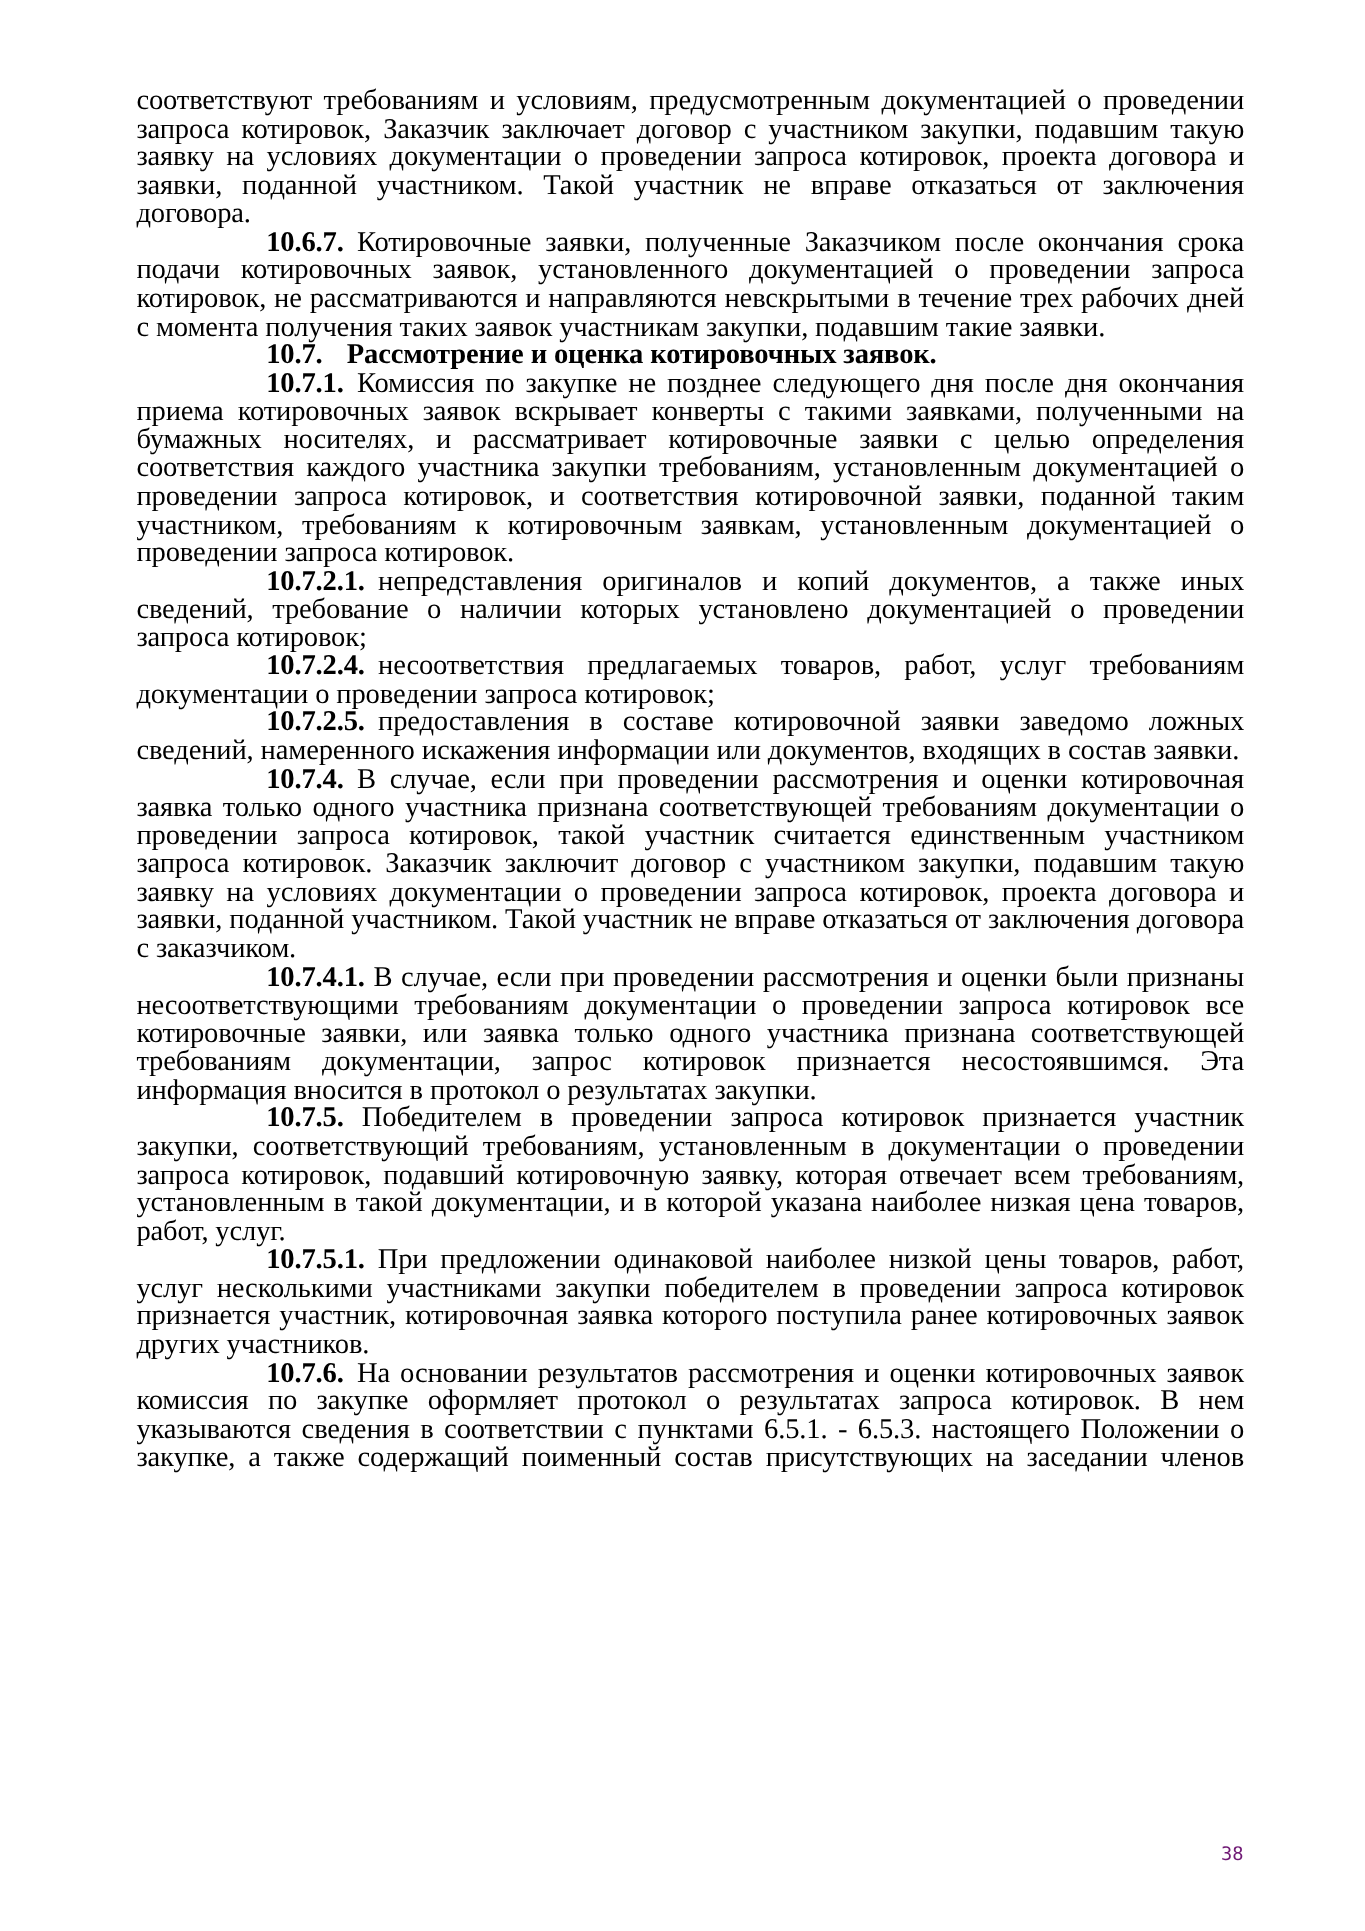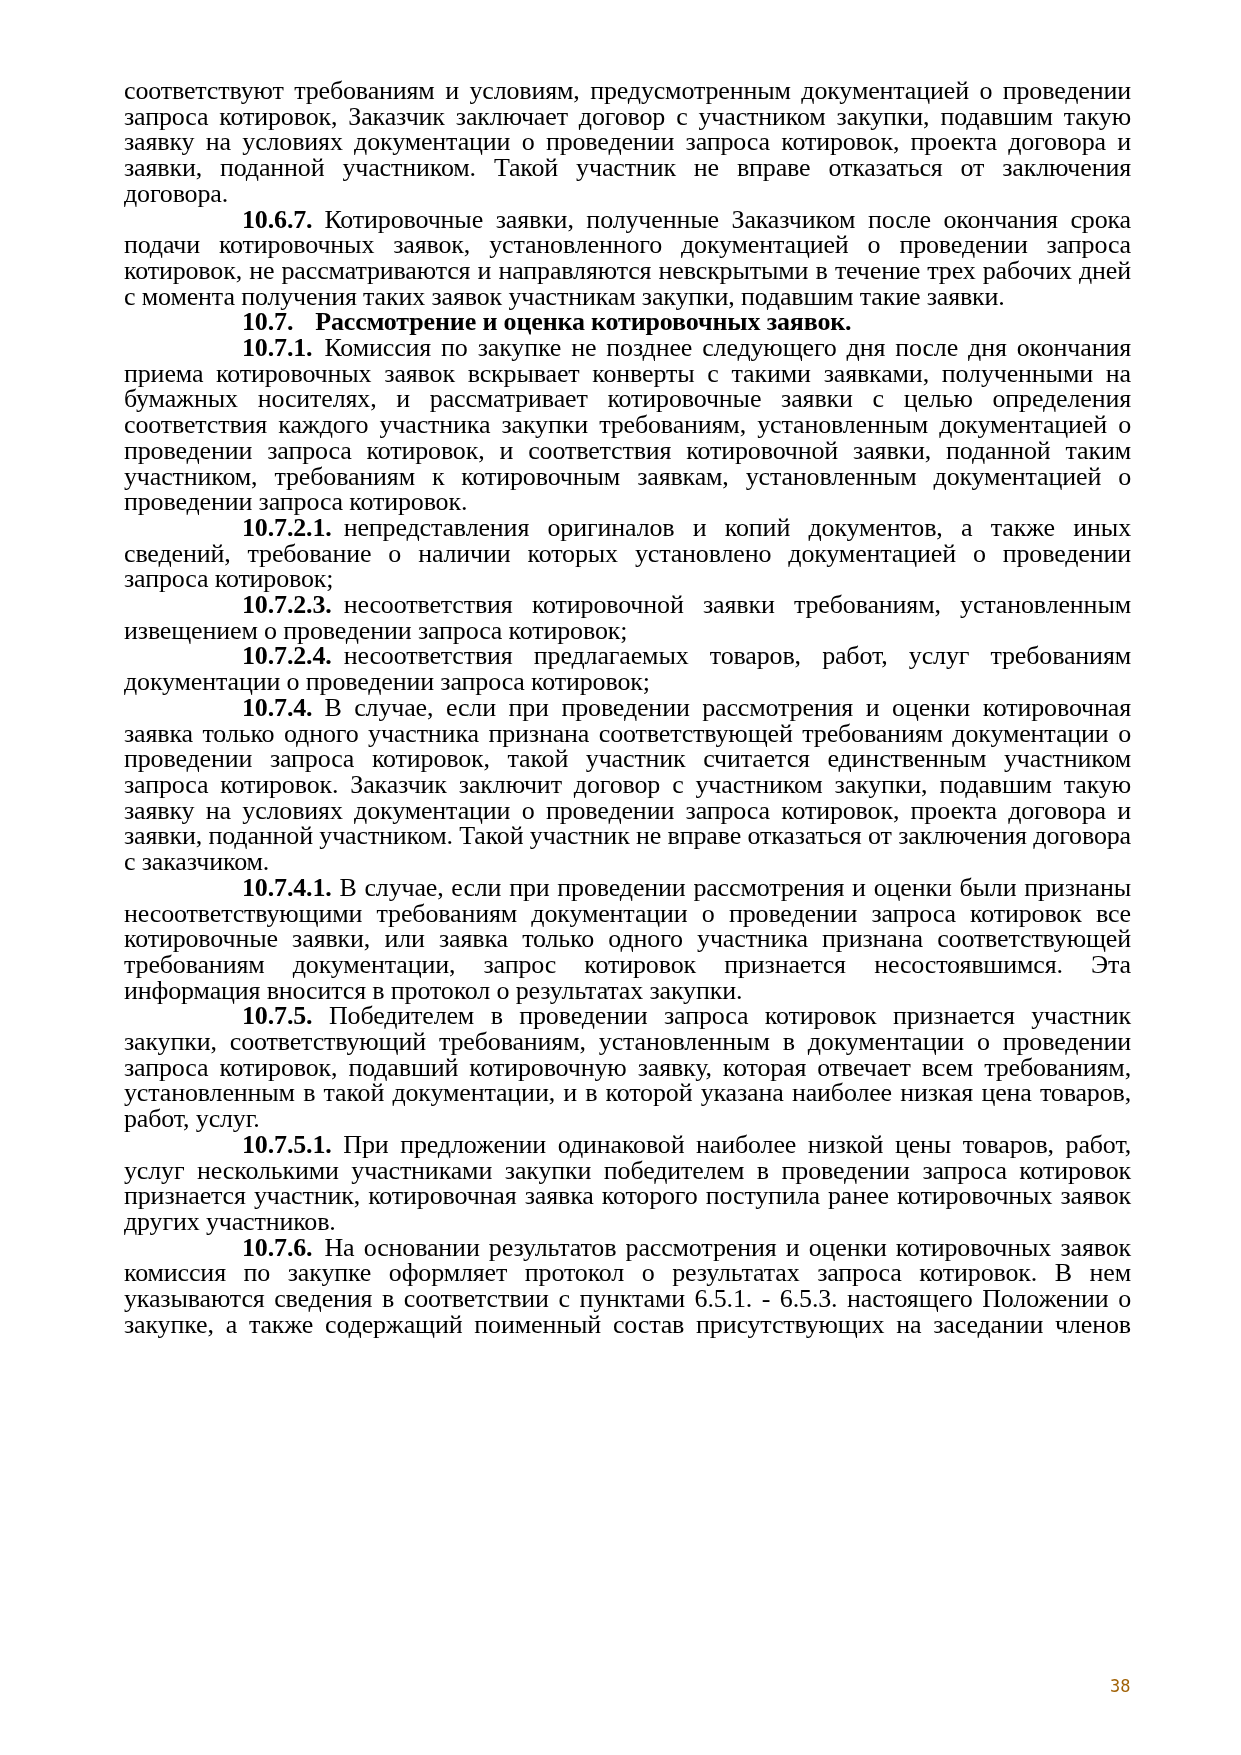--- a/index.html
+++ b/index.html
@@ -39,21 +39,21 @@
   .gap-lg { display: inline-block; width: 66px; }
   .heading .title {
     font-weight: bold;
   }
   .page-number {
     position: absolute;
     left: 1110px;
     top: 1676px;
     font-family: "DejaVu Sans Mono", "Liberation Mono", monospace;
     font-size: 17px;
-    color: #a16207;
+    color: #701a75;
     text-align: right;
   }
 </style>
 </head>
 <body>
 
 <div class="page">
 
   <p class="para" style="text-indent:0">
     <span>соответствуют требованиям и условиям, предусмотренным документацией о проведении запроса котировок, Заказчик заключает договор с участником закупки, подавшим такую заявку на условиях документации о проведении запроса котировок, проекта договора и заявки, поданной участником. Такой участник не вправе отказаться от заключения договора.</span>
@@ -70,28 +70,28 @@
   <p class="para">
     <span class="num">10.7.1.</span><span class="gap-sm"></span><span>Комиссия по закупке не позднее следующего дня после дня окончания приема котировочных заявок вскрывает конверты с такими заявками, полученными на бумажных носителях, и рассматривает котировочные заявки с целью определения соответствия каждого участника закупки требованиям, установленным документацией о проведении запроса котировок, и соответствия котировочной заявки, поданной таким участником, требованиям к котировочным заявкам, установленным документацией о проведении запроса котировок.</span>
   </p>
 
 
   <p class="para">
     <span class="num">10.7.2.1.</span><span class="gap-sm"></span><span>непредставления оригиналов и копий документов, а также иных сведений, требование о наличии которых установлено документацией о проведении запроса котировок;</span>
   </p>
 
 
-  <p class="para">
-    <span class="num">10.7.2.3.</span><span class="gap-sm"></span><span>несоответствия котировочной заявки требованиям, установленным извещением о проведении запроса котировок;</span>
-  </p>
 
   <p class="para">
     <span class="num">10.7.2.4.</span><span class="gap-sm"></span><span>несоответствия предлагаемых товаров, работ, услуг требованиям документации о проведении запроса котировок;</span>
   </p>
 
+  <p class="para">
+    <span class="num">10.7.2.5.</span><span class="gap-sm"></span><span>предоставления в составе котировочной заявки заведомо ложных сведений, намеренного искажения информации или документов, входящих в состав заявки.</span>
+  </p>
 
 
   <p class="para">
     <span class="num">10.7.4.</span><span class="gap-sm"></span><span>В случае, если при проведении рассмотрения и оценки котировочная заявка только одного участника признана соответствующей требованиям документации о проведении запроса котировок, такой участник считается единственным участником запроса котировок. Заказчик заключит договор с участником закупки, подавшим такую заявку на условиях документации о проведении запроса котировок, проекта договора и заявки, поданной участником. Такой участник не вправе отказаться от заключения договора с заказчиком.</span>
   </p>
 
   <p class="para">
     <span class="num">10.7.4.1.</span> <span>В случае, если при проведении рассмотрения и оценки были признаны несоответствующими требованиям документации о проведении запроса котировок все котировочные заявки, или заявка только одного участника признана соответствующей требованиям документации, запрос котировок признается несостоявшимся. Эта информация вносится в протокол о результатах закупки.</span>
   </p>
 

